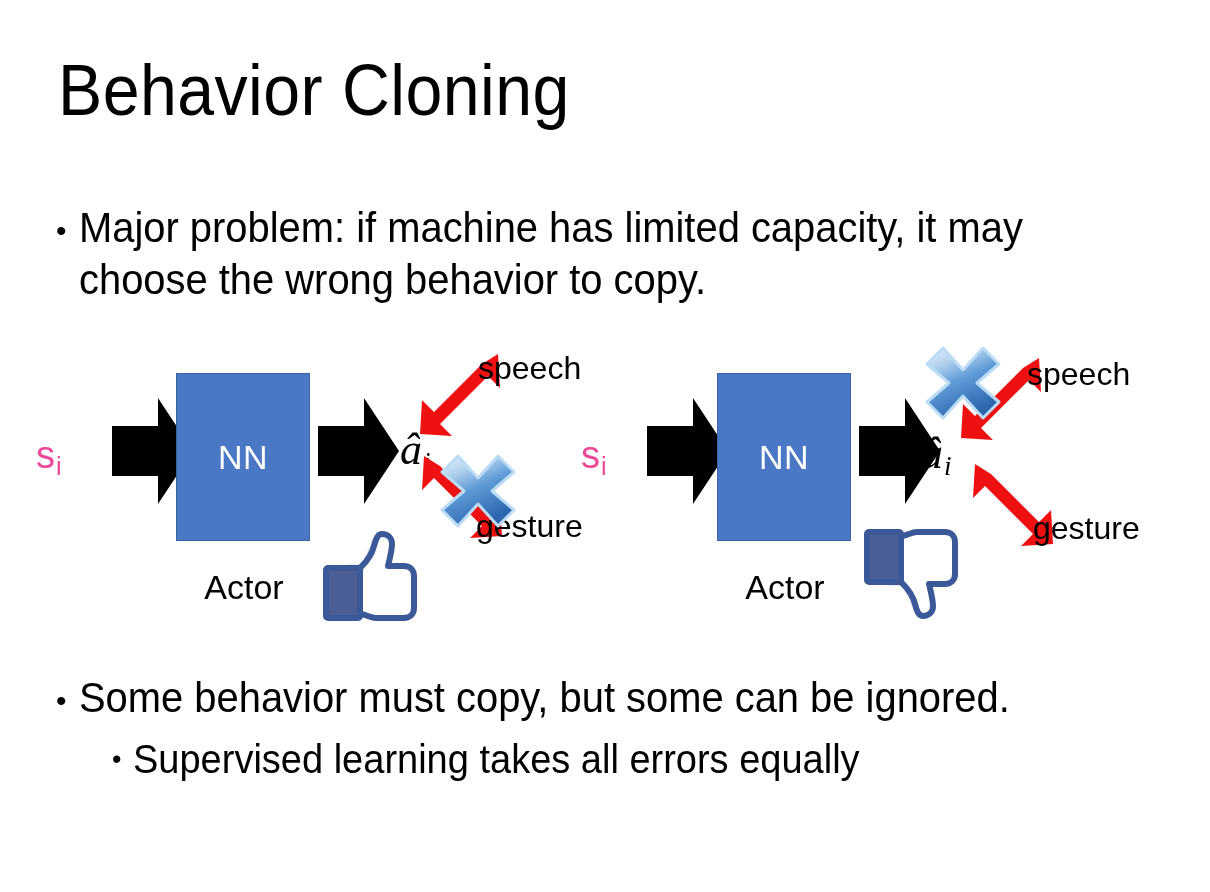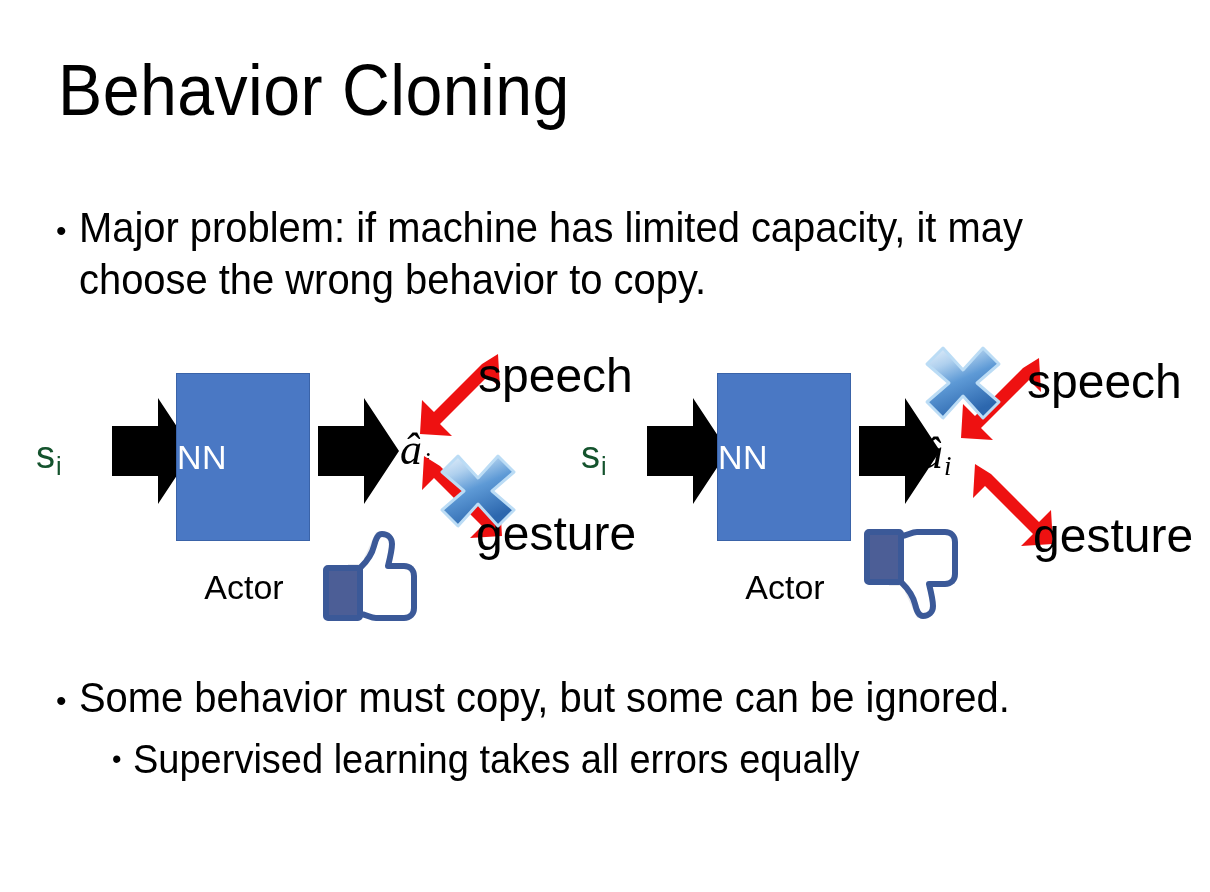--- a/index.html
+++ b/index.html
@@ -82,37 +82,37 @@
     width: 600px;
     height: 290px;
   }
   #diagram-left  { left: 20px; }
   #diagram-right { left: 565px; }
 
   .state-label {
     position: absolute;
     font-family: "Liberation Sans", sans-serif;
     font-size: 38px;
-    color: #14532d;
+    color: #ec4899;
     line-height: 1;
   }
   .state-label .sub {
     font-size: 25px;
     vertical-align: -0.28em;
     margin-left: 1px;
   }
 
   .nn-box {
     position: absolute;
     background: #4A78C4;
     border: 1px solid #3A63A8;
     box-sizing: border-box;
     display: flex;
     align-items: center;
-    justify-content: flex-start;
+    justify-content: center;
   }
   .nn-label {
     color: #ffffff;
     font-family: "Liberation Sans", sans-serif;
     font-size: 34px;
     letter-spacing: 0.5px;
   }
   .actor-label {
     position: absolute;
     font-family: "Liberation Sans", sans-serif;
@@ -146,21 +146,21 @@
     vertical-align: -0.26em;
     margin-left: 1px;
   }
 
   .arrow-red { position: absolute; }
   .arrow-red svg { display: block; overflow: visible; }
 
   .modality-label {
     position: absolute;
     font-family: "Liberation Sans", sans-serif;
-    font-size: 48px;
+    font-size: 32px;
     color: #000;
     line-height: 1;
     white-space: nowrap;
     text-align: right;
   }
 
   .cross-icon { position: absolute; }
   .cross-icon svg { display: block; }
 
   .thumb-icon { position: absolute; }

